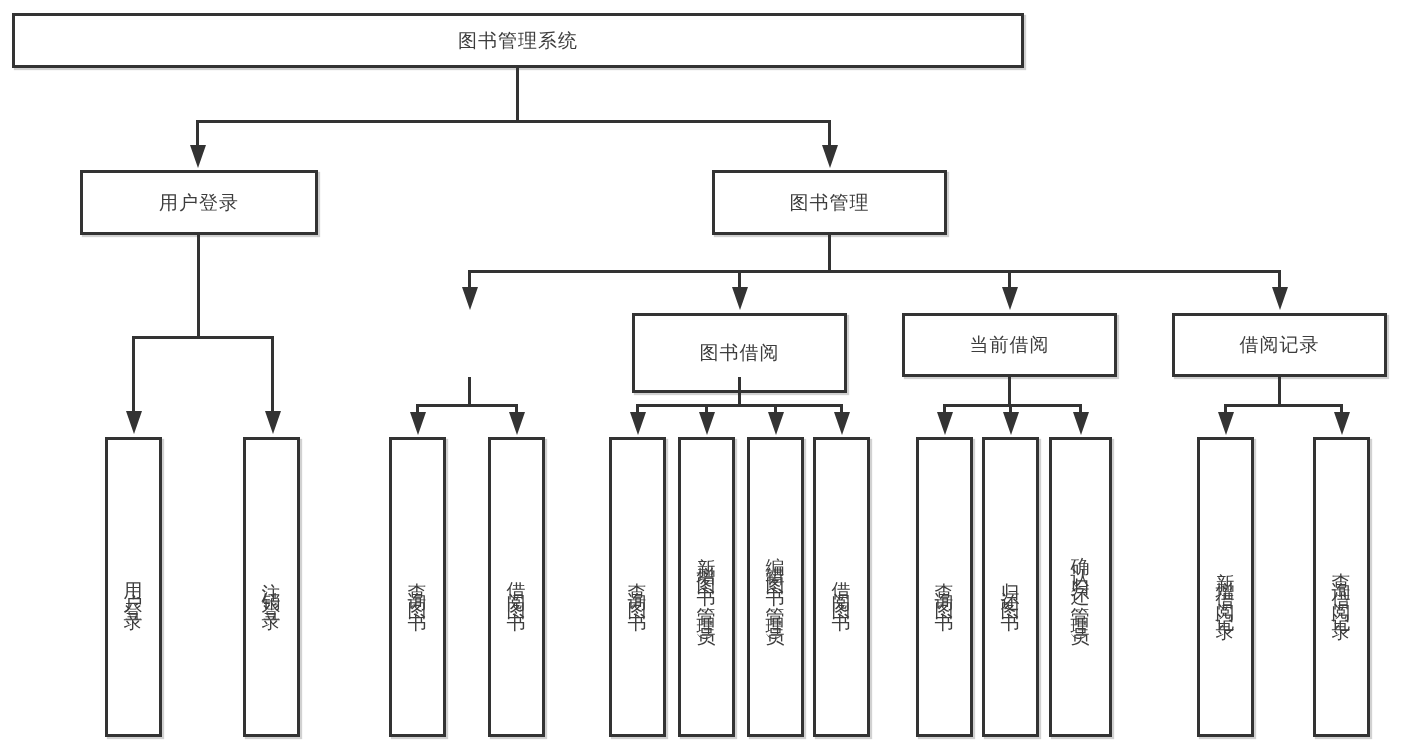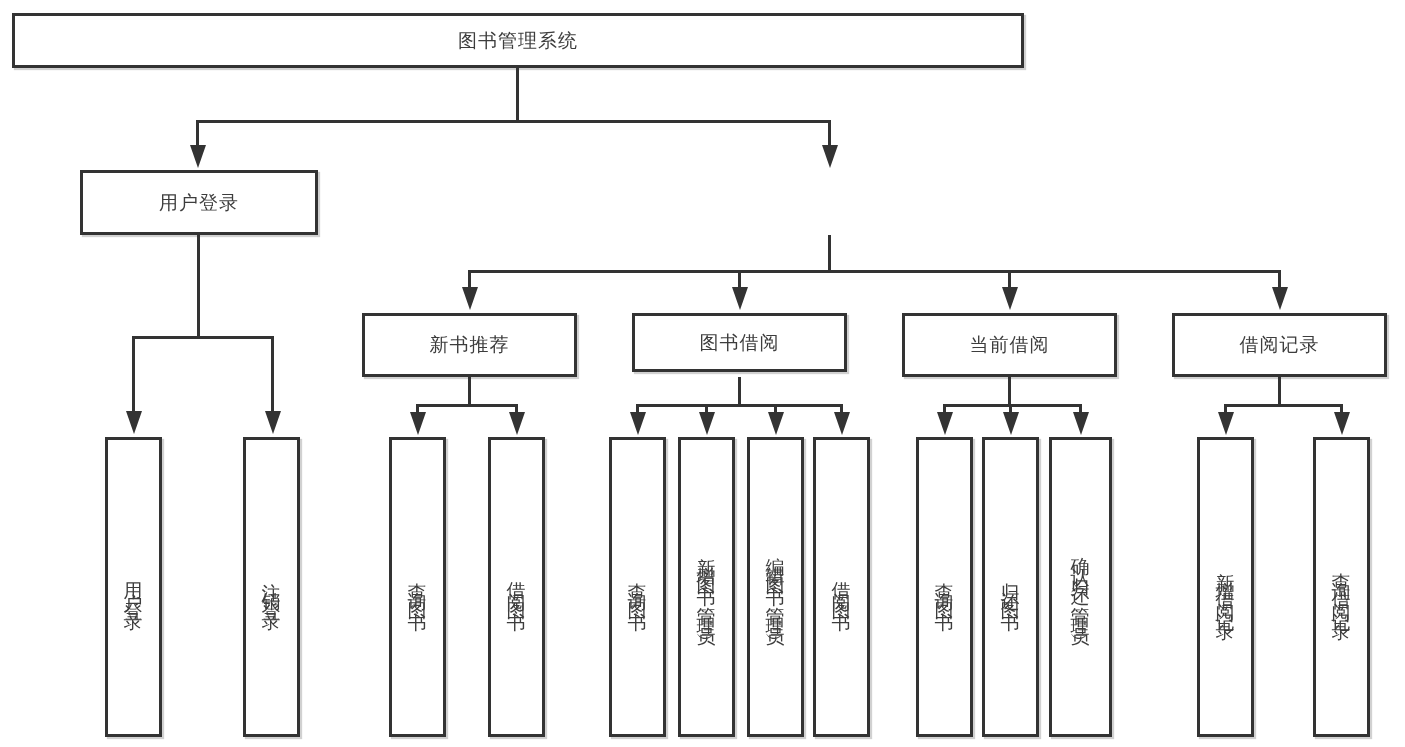--- a/index.html
+++ b/index.html
@@ -64,43 +64,43 @@
   <div class="vl" style="left:516px;top:68px;height:52px;"></div>
   <div class="hl" style="left:197px;top:120px;width:634px;"></div>
   <div class="vl" style="left:196px;top:120px;height:28px;"></div>
   <div class="arw" style="left:190px;top:145px;"></div>
   <div class="vl" style="left:828px;top:120px;height:28px;"></div>
   <div class="arw" style="left:822px;top:145px;"></div>
 
   <div class="box hbox" style="left:80px;top:170px;width:238px;height:65px;">
     <span>用户登录</span>
   </div>
+  <div class="box hbox" style="left:712px;top:170px;width:235px;height:65px;">
+    <span>图书管理</span>
+  </div>
 
   <div class="vl" style="left:197px;top:235px;height:104px;"></div>
   <div class="hl" style="left:132px;top:336px;width:142px;"></div>
   <div class="vl" style="left:132px;top:336px;height:78px;"></div>
   <div class="arw" style="left:126px;top:411px;"></div>
   <div class="vl" style="left:271px;top:336px;height:78px;"></div>
   <div class="arw" style="left:265px;top:411px;"></div>
 
   <div class="vl" style="left:828px;top:235px;height:38px;"></div>
   <div class="hl" style="left:468px;top:270px;width:813px;"></div>
   <div class="vl" style="left:468px;top:270px;height:20px;"></div>
   <div class="arw" style="left:462px;top:287px;"></div>
   <div class="vl" style="left:738px;top:270px;height:20px;"></div>
   <div class="arw" style="left:732px;top:287px;"></div>
   <div class="vl" style="left:1008px;top:270px;height:20px;"></div>
   <div class="arw" style="left:1002px;top:287px;"></div>
   <div class="vl" style="left:1278px;top:270px;height:20px;"></div>
   <div class="arw" style="left:1272px;top:287px;"></div>
 
-  <div class="box hbox" style="left:362px;top:313px;width:215px;height:64px;">
-    <span>新书推荐</span>
-  </div>
-  <div class="box hbox" style="left:632px;top:313px;width:215px;height:59px;">
+  <div class="box hbox" style="left:632px;top:313px;width:215px;height:80px;">
     <span>图书借阅</span>
   </div>
   <div class="box hbox" style="left:1172px;top:313px;width:215px;height:64px;">
     <span>借阅记录</span>
   </div>
   <div class="box hbox" style="left:902px;top:313px;width:215px;height:64px;">
     <span>当前借阅</span>
   </div>
 
   <div class="vl" style="left:468px;top:377px;height:29px;"></div>

